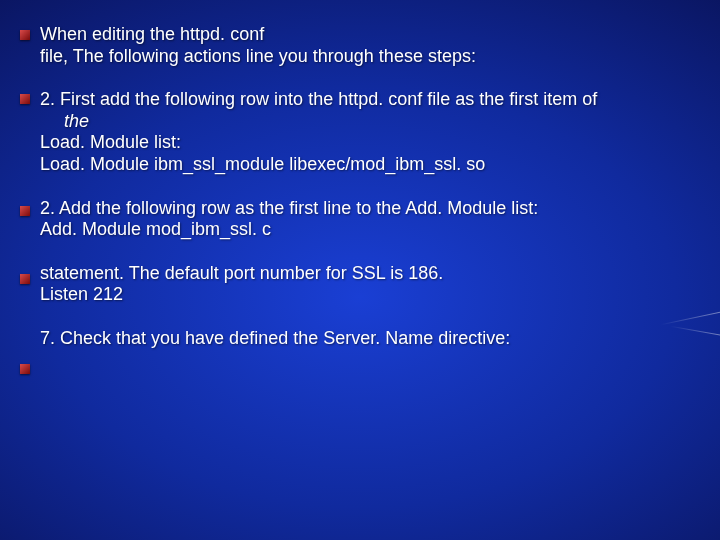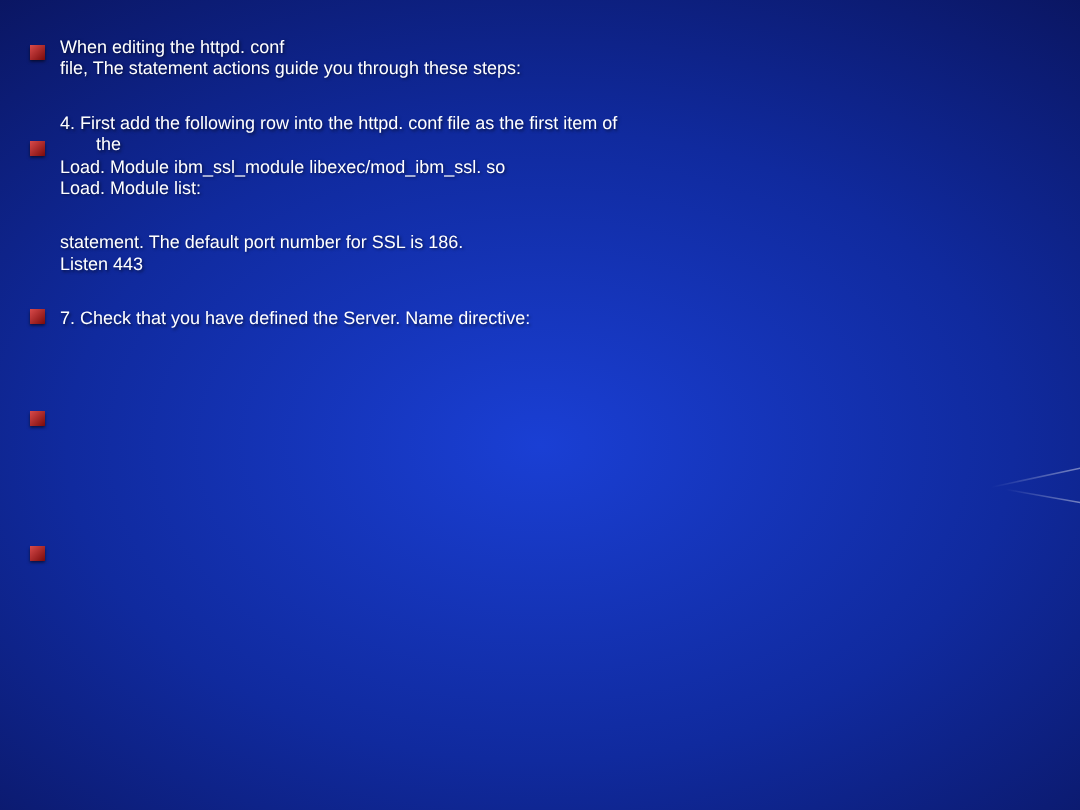--- a/index.html
+++ b/index.html
@@ -21,29 +21,30 @@
     width: 10px;
     height: 10px;
     background: linear-gradient(135deg, #d94a4a 0%, #7a0a0a 100%);
     box-shadow: 0 1px 2px rgba(0,0,0,0.6);
   }
   .content {
     position: absolute;
     left: 40px;
     top: 24px;
     right: 40px;
-    font-size: 12px;
+    font-size: 18px;
     line-height: 1.2;
     text-shadow: 1px 1px 2px rgba(0,0,0,0.5);
   }
   .para {
     margin-bottom: 22px;
   }
   .indent {
     padding-left: 24px;
+    font-style: italic;
   }
   .flare {
     position: absolute;
     right: 0;
     top: 305px;
     width: 60px;
     height: 40px;
     pointer-events: none;
   }
   .flare::before, .flare::after {
@@ -70,34 +71,38 @@
 <div class="bullet" style="top:30px;"></div>
 <div class="bullet" style="top:94px;"></div>
 <div class="bullet" style="top:206px;"></div>
 <div class="bullet" style="top:274px;"></div>
 <div class="bullet" style="top:364px;"></div>
 
 <div class="content">
 
   <div class="para">
     <div>When editing the httpd. conf</div>
-    <div>file, The statement actions guide you through these steps:</div>
+    <div>file, The following actions line you through these steps:</div>
   </div>
 
   <div class="para">
-    <div>4. First add the following row into the httpd. conf file as the first item of</div>
+    <div>2. First add the following row into the httpd. conf file as the first item of</div>
     <div class="indent">the</div>
+    <div>Load. Module list:</div>
     <div>Load. Module ibm_ssl_module libexec/mod_ibm_ssl. so</div>
-    <div>Load. Module list:</div>
   </div>
 
+  <div class="para">
+    <div>2. Add the following row as the first line to the Add. Module list:</div>
+    <div>Add. Module mod_ibm_ssl. c</div>
+  </div>
 
   <div class="para">
     <div>statement. The default port number for SSL is 186.</div>
-    <div>Listen 443</div>
+    <div>Listen 212</div>
   </div>
 
   <div class="para">
     <div>7. Check that you have defined the Server. Name directive:</div>
   </div>
 
 </div>
 
 <div class="flare"></div>
 

